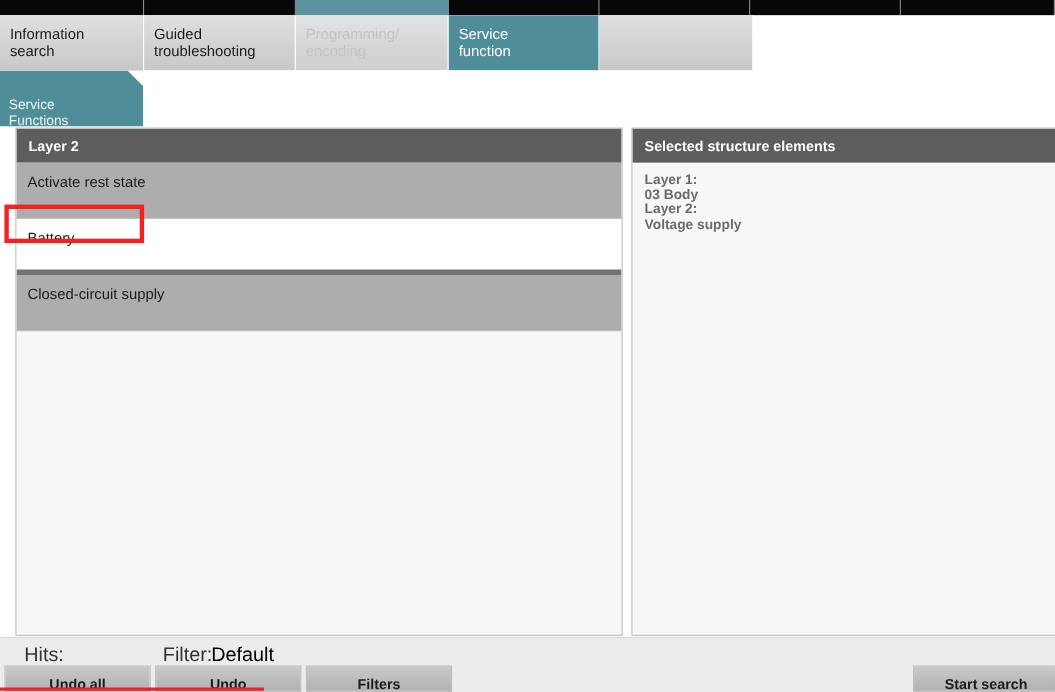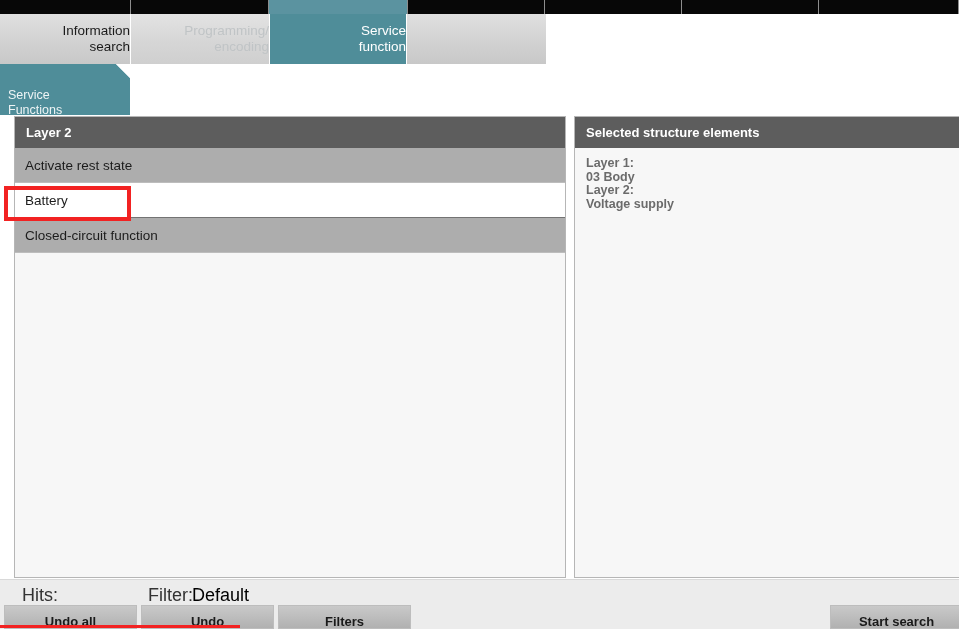--- a/index.html
+++ b/index.html
@@ -38,21 +38,20 @@
   }
   #top-strip .tstub.teal { background: #5b93a0; }
 
   
   #tabbar {
     position: absolute;
     left: 0; top: 14px;
     width: 959px; height: 50px;
     display: flex;
     background: #ffffff;
-    text-align: right;
   }
   .tab {
     height: 50px;
     box-sizing: border-box;
     border-right: 1px solid #ffffff;
     background: linear-gradient(to bottom, #e0e0e0 0%, #d2d2d2 55%, #c8c8c8 100%);
     color: #1b1b1b;
     font-size: 13.5px;
     line-height: 16px;
     padding: 9px 0 0 9px;
@@ -130,32 +129,32 @@
     font-size: 13px;
     font-weight: bold;
     line-height: 31px;
     padding-left: 11px;
     box-sizing: border-box;
   }
   .panel-body { background: #f7f7f7; height: calc(100% - 31px); }
 
   
   .list-row {
-    height: 35px;
+    height: 51px;
     line-height: 35px;
     font-size: 13.5px;
     color: #1c1c1c;
     padding-left: 10px;
     box-sizing: border-box;
     background: #adadad;
     border-bottom: 1px solid #bdbdbd;
   }
   .list-row.sel {
     background: #ffffff;
-    border-bottom: 1px solid #737373;
+    border-bottom: 5px solid #737373;
   }
 
   
   #struct-text {
     padding: 9px 0 0 11px;
     font-size: 12.5px;
     line-height: 13.6px;
     color: #6b6b6b;
     font-weight: bold;
     white-space: pre-line;
@@ -231,20 +230,22 @@
     <div class="tstub teal" style="width: 139px;"></div>
     <div class="tstub" style="width: 137px;"></div>
     <div class="tstub" style="width: 137px;"></div>
     <div class="tstub" style="width: 137px;"></div>
     <div class="tstub" style="width: 140px;"></div>
   </div>
 
 <div id="tabbar">
     <div class="tab" style="width: 131px;"><span>Information
 search</span></div>
+    <div class="tab" style="width: 138px;"><span>Guided
+troubleshooting</span></div>
     <div class="tab disabled" style="width: 139px;"><span>Programming/
 encoding</span></div>
     <div class="tab active" style="width: 137px;"><span>Service
 function</span></div>
     <div class="tab blank" style="width: 140px;"><span></span></div>
   </div>
 
 <div id="subtabrow">
   <div id="subtab">
     <span>Service
@@ -253,21 +254,21 @@
   </div>
 </div>
 
 <div id="panels">
 
   <div class="panel" id="panel-left">
     <div class="panel-header">Layer 2</div>
     <div class="panel-body" id="layer-list">
         <div class="list-row"><span>Activate rest state</span></div>
         <div class="list-row sel"><span>Battery</span></div>
-        <div class="list-row"><span>Closed-circuit function</span></div>
+        <div class="list-row"><span>Closed-circuit supply</span></div>
       </div>
   </div>
 
   <div class="panel" id="panel-right">
     <div class="panel-header">Selected structure elements</div>
     <div class="panel-body">
       <div id="struct-text">Layer 1:
 03 Body
 Layer 2:
 Voltage supply</div>

